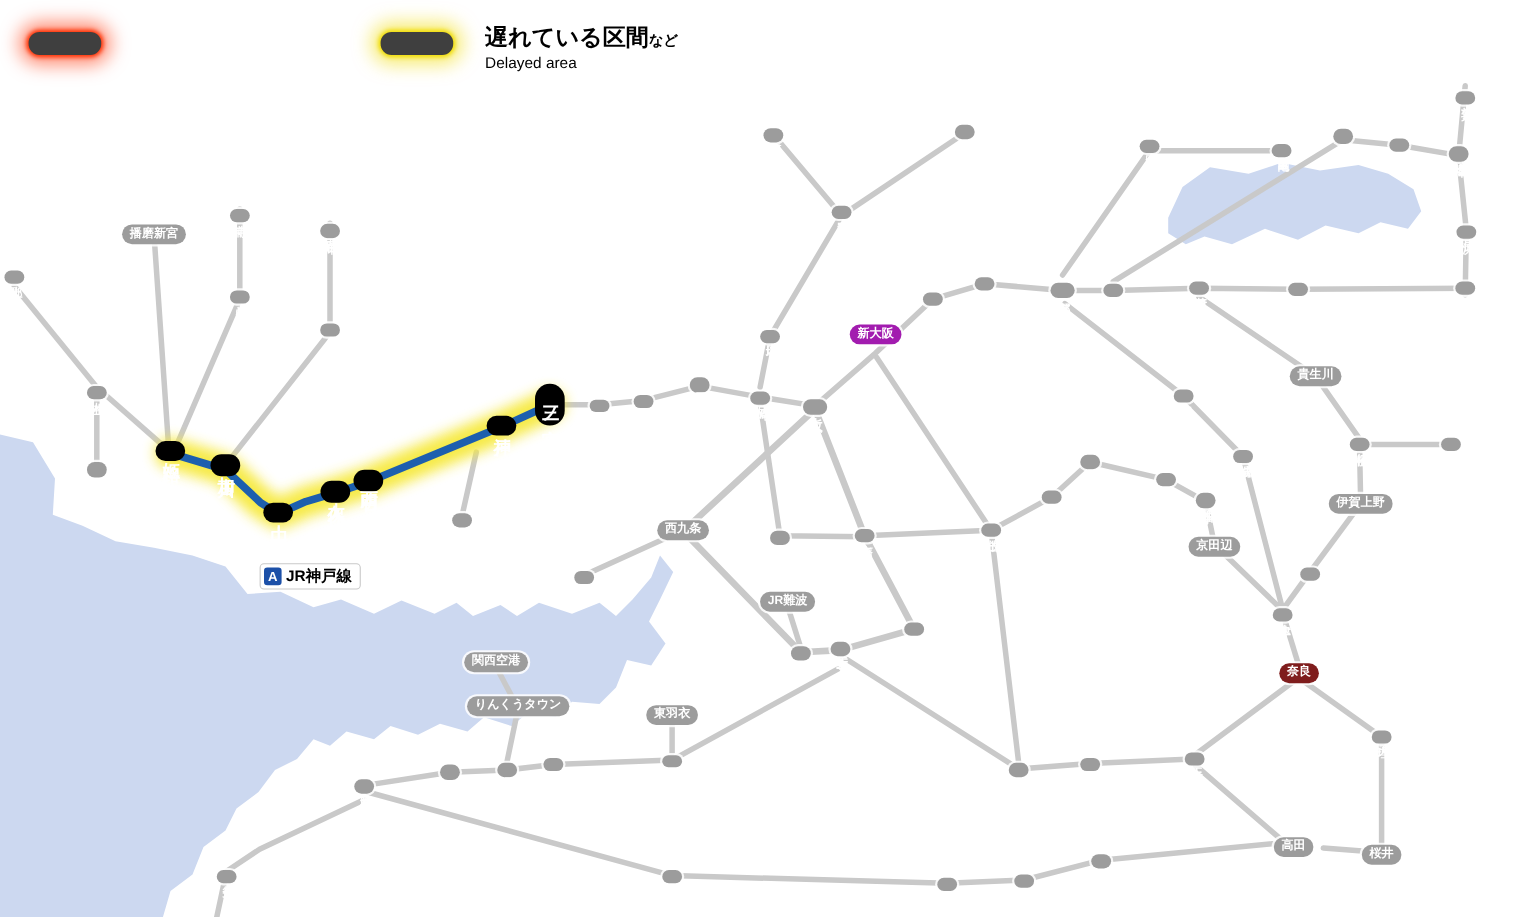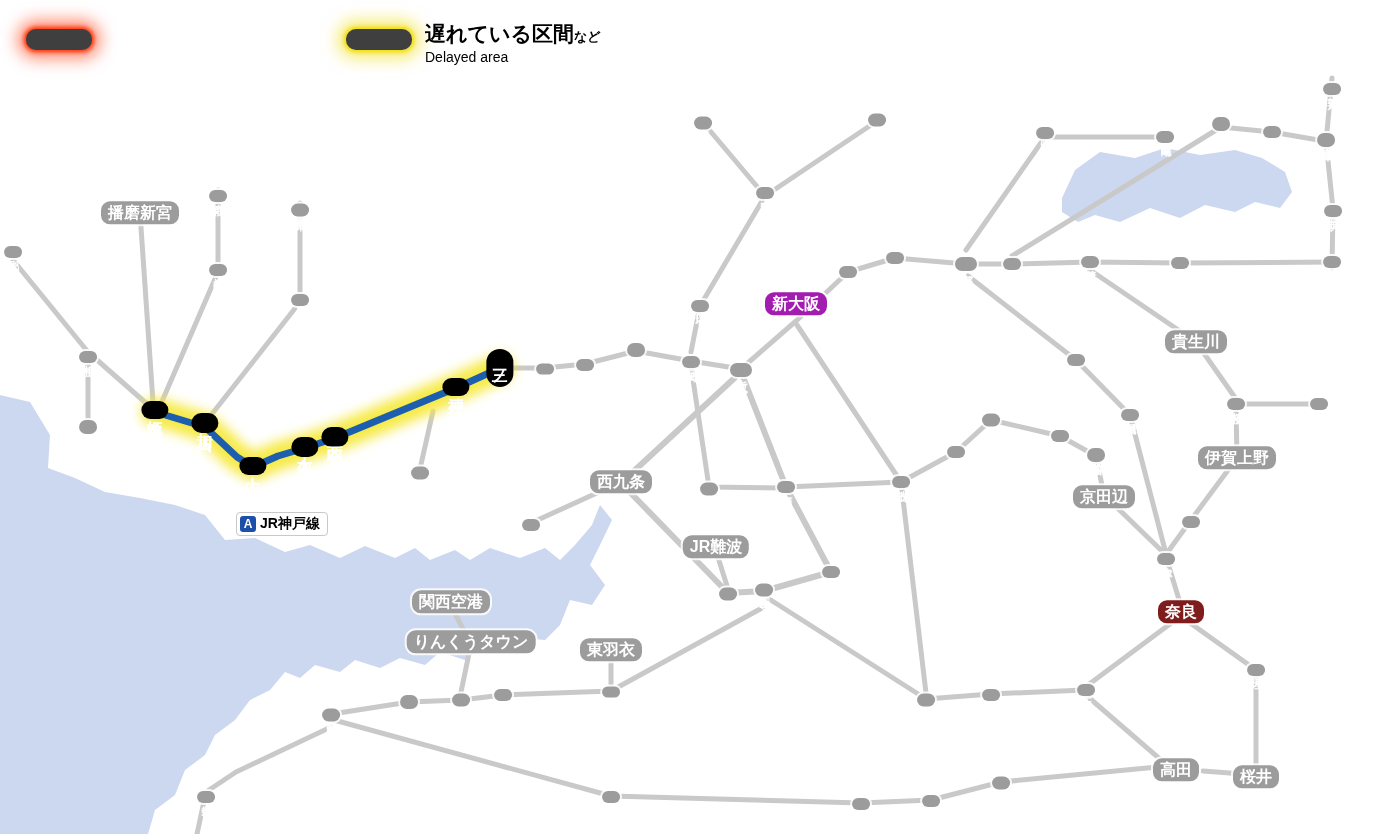--- a/index.html
+++ b/index.html
@@ -4,31 +4,31 @@
 <style>
   html,body{margin:0;padding:0;background:#fff;}
   body{font-family:"Liberation Sans","DejaVu Sans",sans-serif;}
   #stage{position:relative;width:1400px;height:834px;background:#ffffff;overflow:hidden;}
   #map-svg{position:absolute;left:0;top:0;z-index:1;}
   #stations{position:absolute;left:0;top:0;width:100%;height:100%;z-index:2;}
   .station{position:absolute;transform:translate(-50%,-50%);font-weight:bold;color:#fff;
            line-height:1.08;white-space:nowrap;text-align:center;z-index:2;}
   .station.v{writing-mode:vertical-rl;text-orientation:upright;font-size:11px;
              padding:5px 3px;border-radius:10px;letter-spacing:1px;}
-  .station.h{font-size:16px;padding:3px 7px;border-radius:9px;}
+  .station.h{font-size:11px;padding:3px 7px;border-radius:9px;}
   .station.gray{box-shadow:0 0 0 2px rgba(255,255,255,.85);}
   .station.lg{font-size:13px;padding:6px 4px;border-radius:12px;}
   .station.black{font-size:16px;padding:7px 5px;border-radius:14px;letter-spacing:2px;z-index:3;}
   .legend-item{position:absolute;display:flex;align-items:flex-start;z-index:5;}
   .swatch{width:66px;height:21px;border-radius:10px;margin-top:9px;margin-right:13px;flex:0 0 auto;}
   .ltext .jp{font-size:21px;font-weight:bold;color:#000;}
   .ltext .jp .suffix{font-size:13px;font-weight:bold;}
   .ltext .en{font-size:14px;color:#000;margin-top:1px;}
   #legend-stopped{left:26px;top:20px;}
-  #legend-delayed{left:346px;top:20px;}
+  #legend-delayed{left:346px;top:20px;gap:16px;}
   .line-badge{position:absolute;left:236px;top:512px;display:flex;align-items:center;gap:4px;
               background:#fff;border:1px solid #c9c9c9;border-radius:4px;padding:2px 7px 2px 3px;z-index:4;}
   .badge-a{width:16px;height:16px;color:#fff;font-size:12px;font-weight:bold;display:flex;
            align-items:center;justify-content:center;border-radius:3px;}
   .badge-name{font-size:14px;font-weight:bold;color:#000;}
 </style>
 </head>
 <body>
 
 <div id="stage">

